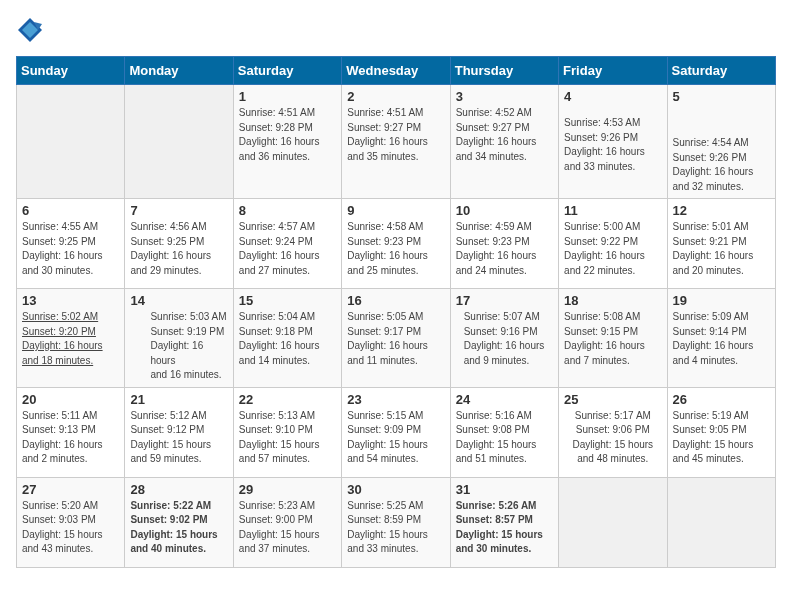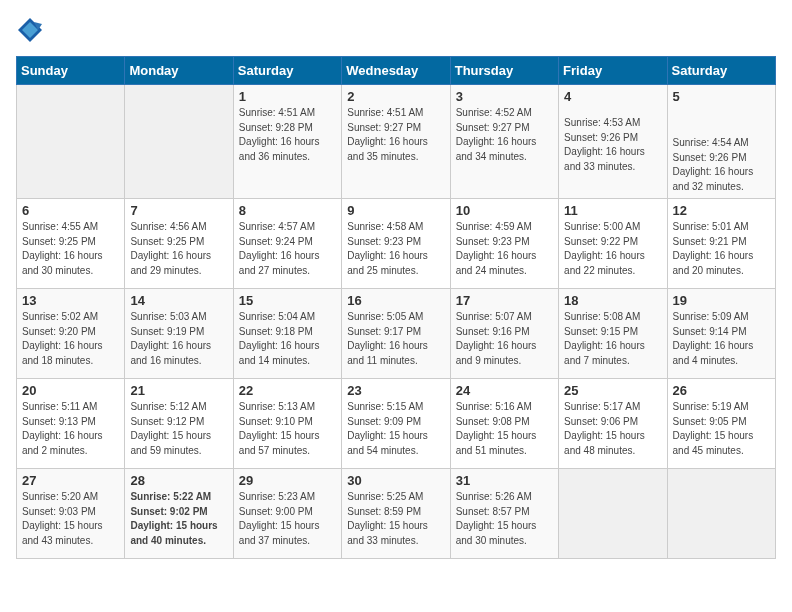--- a/index.html
+++ b/index.html
@@ -216,49 +216,49 @@
           <span class="day-number">12</span>
           <div class="day-info" style="white-space: pre-line;">Sunrise: 5:01 AM
 Sunset: 9:21 PM
 Daylight: 16 hours
 and 20 minutes.</div>
         </td>
       </tr>
       <tr>
         <td>
           <span class="day-number">13</span>
-          <div class="day-info" style="white-space: pre-line;">Sunrise: 5:02 AM
+          <div class="day-info" style="white-space: pre-line; text-decoration: underline;">Sunrise: 5:02 AM
 Sunset: 9:20 PM
 Daylight: 16 hours
 and 18 minutes.</div>
         </td>
         <td>
           <span class="day-number">14</span>
-          <div class="day-info" style="white-space: pre-line;">Sunrise: 5:03 AM
+          <div class="day-info" style="white-space: pre-line; margin-left: 20px;">Sunrise: 5:03 AM
 Sunset: 9:19 PM
 Daylight: 16 hours
 and 16 minutes.</div>
         </td>
         <td>
           <span class="day-number">15</span>
           <div class="day-info" style="white-space: pre-line;">Sunrise: 5:04 AM
 Sunset: 9:18 PM
 Daylight: 16 hours
 and 14 minutes.</div>
         </td>
         <td>
           <span class="day-number">16</span>
           <div class="day-info" style="white-space: pre-line;">Sunrise: 5:05 AM
 Sunset: 9:17 PM
 Daylight: 16 hours
 and 11 minutes.</div>
         </td>
         <td>
           <span class="day-number">17</span>
-          <div class="day-info" style="white-space: pre-line;">Sunrise: 5:07 AM
+          <div class="day-info" style="white-space: pre-line; margin-left: 8px;">Sunrise: 5:07 AM
 Sunset: 9:16 PM
 Daylight: 16 hours
 and 9 minutes.</div>
         </td>
         <td>
           <span class="day-number">18</span>
           <div class="day-info" style="white-space: pre-line;">Sunrise: 5:08 AM
 Sunset: 9:15 PM
 Daylight: 16 hours
 and 7 minutes.</div>
@@ -302,21 +302,21 @@
         </td>
         <td>
           <span class="day-number">24</span>
           <div class="day-info" style="white-space: pre-line;">Sunrise: 5:16 AM
 Sunset: 9:08 PM
 Daylight: 15 hours
 and 51 minutes.</div>
         </td>
         <td>
           <span class="day-number">25</span>
-          <div class="day-info" style="white-space: pre-line;">Sunrise: 5:17 AM
+          <div class="day-info" style="white-space: pre-line; text-align: center;">Sunrise: 5:17 AM
 Sunset: 9:06 PM
 Daylight: 15 hours
 and 48 minutes.</div>
         </td>
         <td>
           <span class="day-number">26</span>
           <div class="day-info" style="white-space: pre-line;">Sunrise: 5:19 AM
 Sunset: 9:05 PM
 Daylight: 15 hours
 and 45 minutes.</div>
@@ -346,21 +346,21 @@
         </td>
         <td>
           <span class="day-number">30</span>
           <div class="day-info" style="white-space: pre-line;">Sunrise: 5:25 AM
 Sunset: 8:59 PM
 Daylight: 15 hours
 and 33 minutes.</div>
         </td>
         <td>
           <span class="day-number">31</span>
-          <div class="day-info" style="white-space: pre-line;">Sunrise: 5:26 AM
+          <div class="day-info" style="white-space: pre-line; font-weight: bold;">Sunrise: 5:26 AM
 Sunset: 8:57 PM
 Daylight: 15 hours
 and 30 minutes.</div>
         </td>
         <td class="empty-cell"></td>
         <td class="empty-cell"></td>
       </tr>
     </tbody>
 </table>
 

